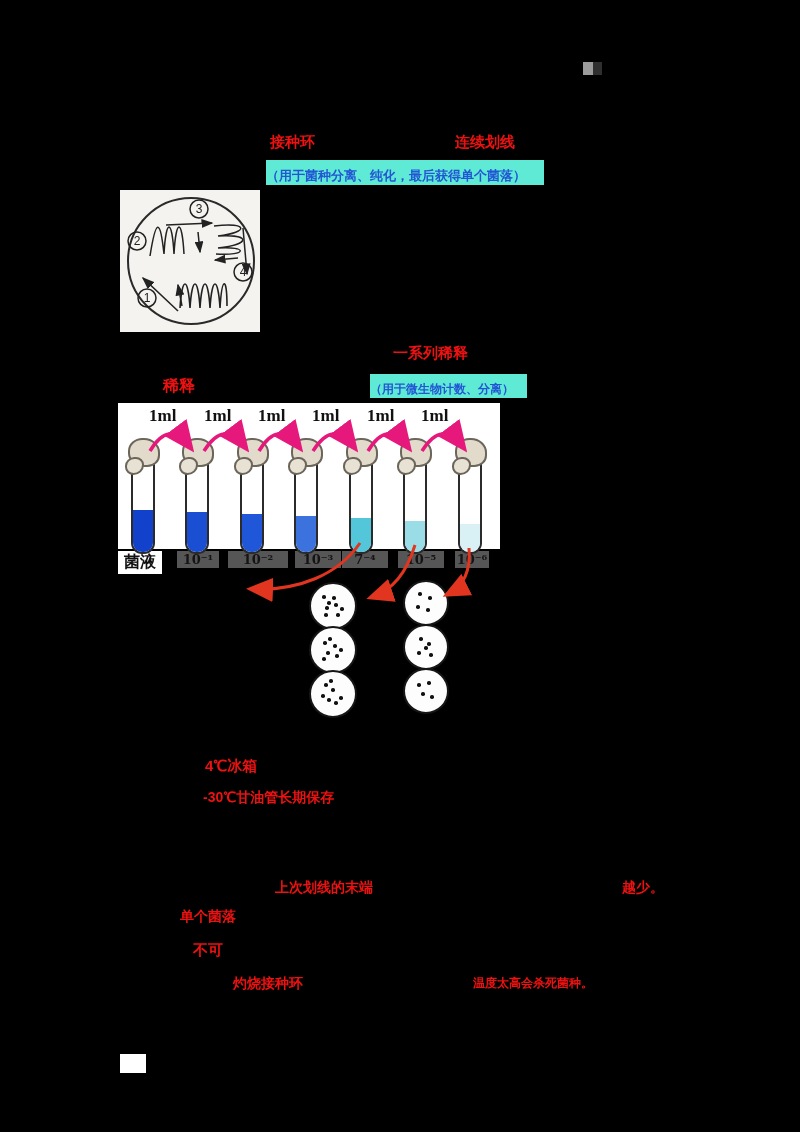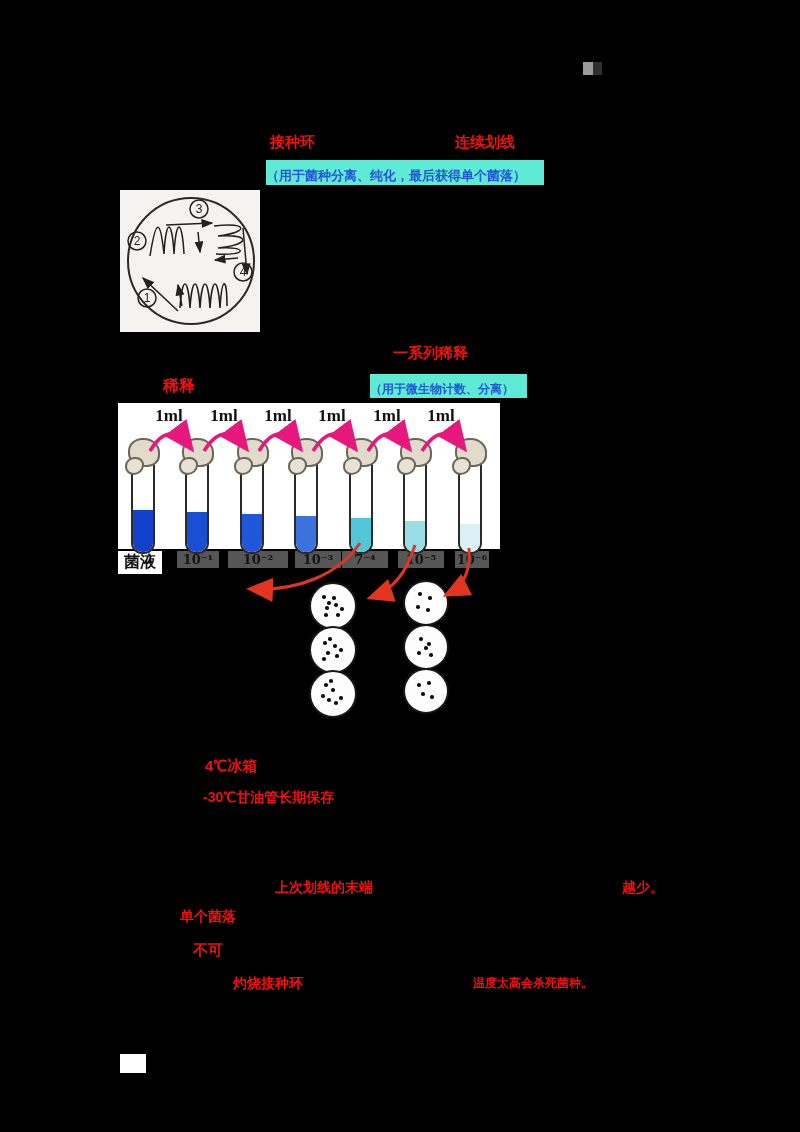--- a/index.html
+++ b/index.html
@@ -8,21 +8,21 @@
   .abs{position:absolute;white-space:nowrap;}
   .red{color:#ee1111;font-weight:bold;}
   .blue{color:#2356d4;font-weight:bold;}
   .strip{background:#5eead4;display:flex;align-items:flex-end;}
   
   .sq{position:absolute;top:0;height:13px;}
   
   #plate-fig{left:120px;top:190px;width:140px;height:142px;background:#f4f3f0;}
   
   #dil-bg{left:118px;top:403px;width:382px;height:146px;background:#ffffff;}
-  .ml{top:406px;width:40px;text-align:center;font-family:"Liberation Serif","DejaVu Serif",serif;
+  .ml{top:406px;width:40px;text-align:left;font-family:"Liberation Serif","DejaVu Serif",serif;
       font-weight:bold;font-size:17px;color:#111;z-index:4;}
   #tubes{position:absolute;left:0;top:0;z-index:2;}
   .tube-body{position:absolute;top:460px;width:20px;height:90px;background:#fff;
              border:2px solid #2b2b2b;border-radius:0 0 11px 11px;overflow:hidden;}
   .tube-liquid{position:absolute;bottom:0;left:0;right:0;}
   .plug{position:absolute;top:438px;width:28px;height:25px;background:#e2dbcb;
         border:2px solid #6b655a;border-radius:45% 50% 40% 48%;z-index:3;}
   .plug2{position:absolute;top:457px;width:15px;height:14px;background:#e8e2d4;
          border:2px solid #6b655a;border-radius:50% 42% 55% 45%;z-index:3;}
   #arrow-overlay{position:absolute;left:118px;top:403px;z-index:5;}

